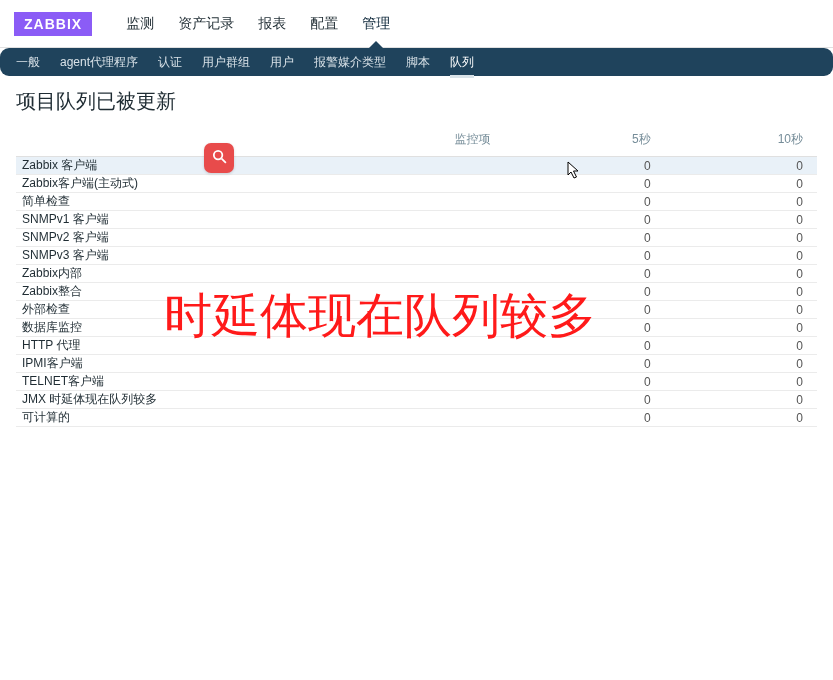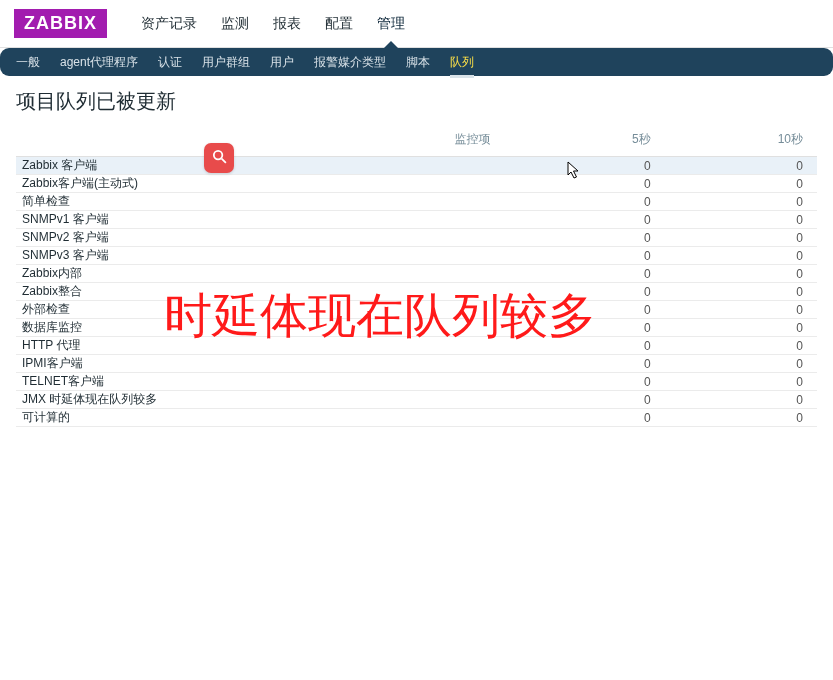--- a/index.html
+++ b/index.html
@@ -17,24 +17,24 @@
     }
     .top-nav {
       background: #ffffff;
       height: 48px;
       display: flex;
       align-items: center;
       padding: 0 14px;
       border-bottom: 1px solid #e0e0e0;
     }
     .logo {
-      background: #a21caf;
+      background: #8b5cf6;
       color: #ffffff;
       font-weight: bold;
-      font-size: 18px;
+      font-size: 14px;
       padding: 4px 10px;
       letter-spacing: 1px;
       margin-right: 22px;
       text-align: center;
     }
     .top-nav-item {
       color: #1f2c33;
       font-size: 14px;
       padding: 14px 12px;
       cursor: pointer;
@@ -64,21 +64,21 @@
       border-radius: 9px;
     }
     .sub-nav-item {
       color: #d9e2e8;
       font-size: 12px;
       padding: 7px 10px;
       cursor: pointer;
       position: relative;
     }
     .sub-nav-item.active {
-      color: #fde047;
+      color: #ffffff;
     }
     .sub-nav-item.active::after {
       content: "";
       position: absolute;
       bottom: 0;
       left: 10px;
       right: 10px;
       height: 3px;
       background: #d9e2e8;
     }
@@ -167,22 +167,22 @@
     .cursor-overlay svg {
       width: 14px;
       height: 18px;
     }
   </style>
 </head>
 <body>
 
 <div class="top-nav">
   <div class="logo">ZABBIX</div>
+  <div class="top-nav-item">监测</div>
   <div class="top-nav-item">资产记录</div>
-  <div class="top-nav-item">监测</div>
   <div class="top-nav-item">报表</div>
   <div class="top-nav-item">配置</div>
   <div class="top-nav-item active">管理</div>
 </div>
 
 <div class="sub-nav">
   <div class="sub-nav-item">一般</div>
   <div class="sub-nav-item">agent代理程序</div>
   <div class="sub-nav-item">认证</div>
   <div class="sub-nav-item">用户群组</div>

